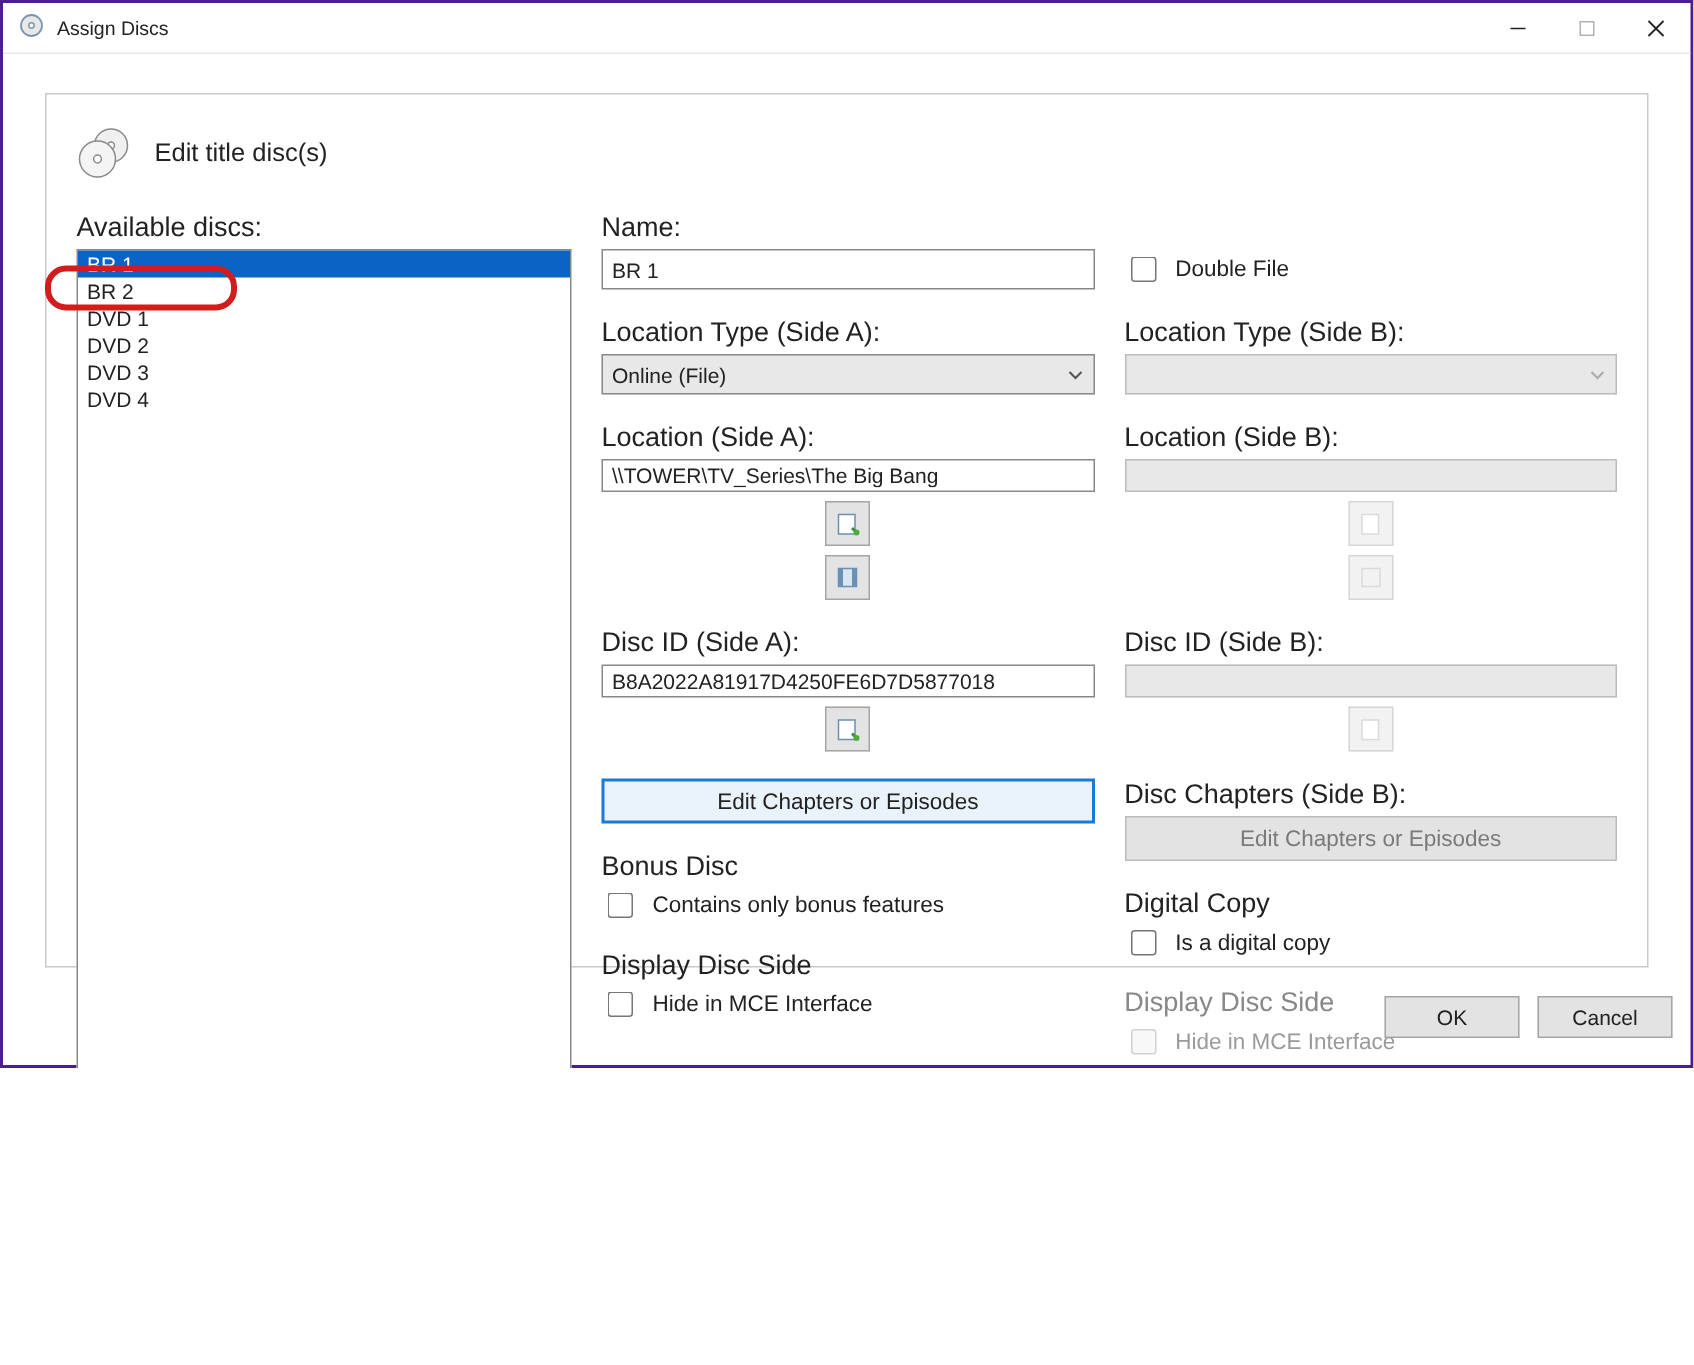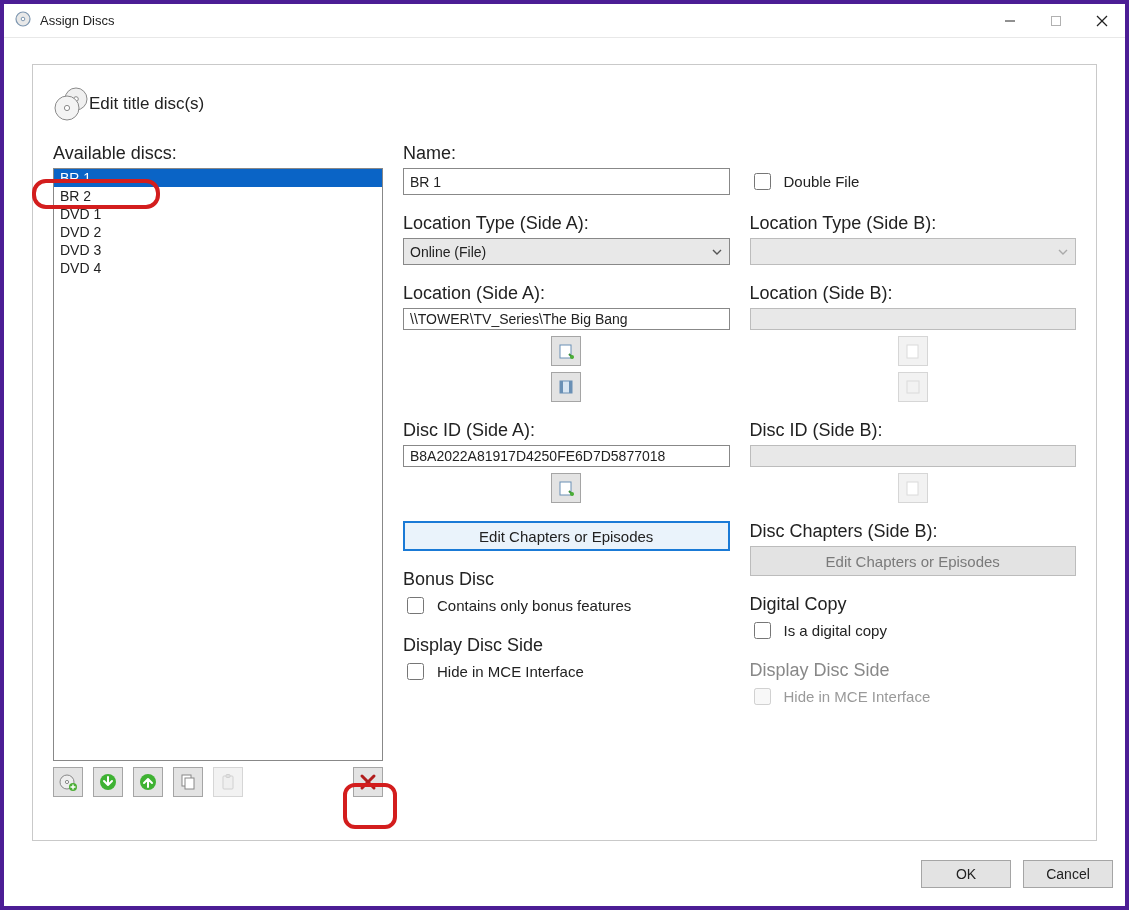--- a/index.html
+++ b/index.html
@@ -1,24 +1,24 @@
 <!DOCTYPE html>
 <html><head>
 <meta charset="utf-8">
 <style>
   * { box-sizing: border-box; font-family: "Segoe UI", Tahoma, sans-serif; }
   body { margin:0; background:#fff; color:#222; }
-  .window { width:1129px; height:910px; border:4px solid #4c1d95; background:#fff; position:relative; }
+  .window { width:1129px; height:712px; border:2px solid #4c1d95; background:#fff; position:relative; }
   .titlebar { height:34px; display:flex; align-items:center; justify-content:space-between; padding:0 0 0 10px; border-bottom:1px solid #e8e8e8; }
   .titlebar-left { display:flex; align-items:center; gap:8px; font-size:13px; }
   .window-controls { display:flex; }
   .win-btn { width:46px; height:32px; display:flex; align-items:center; justify-content:center; font-size:13px; color:#333; }
   .win-btn svg { display:block; }
   .content-frame { position:absolute; left:28px; top:60px; right:28px; bottom:65px; border:1px solid #c9c9c9; padding:22px 20px; }
-  .header-row { display:flex; align-items:center; height:46px; margin-top:-6px; }
+  .header-row { display:flex; align-items:center; gap:16px; height:46px; margin-top:-6px; }
   .header-row .h-text { font-size:17px; color:#222; }
   .columns { display:flex; gap:20px; margin-top:16px; }
   .col-left { width:330px; }
   .col-right { flex:1; display:flex; gap:20px; }
   .side { flex:1; min-width:0; }
   .label { font-size:18px; color:#222; margin-bottom:4px; }
   .label.disabled { color:#888; }
   .listbox { border:1px solid #888; height:593px; font-size:14px; background:#fff; }
   .list-item { padding:1px 6px; cursor:default; }
   .list-item.selected { background:#0a64c6; color:#fff; }

